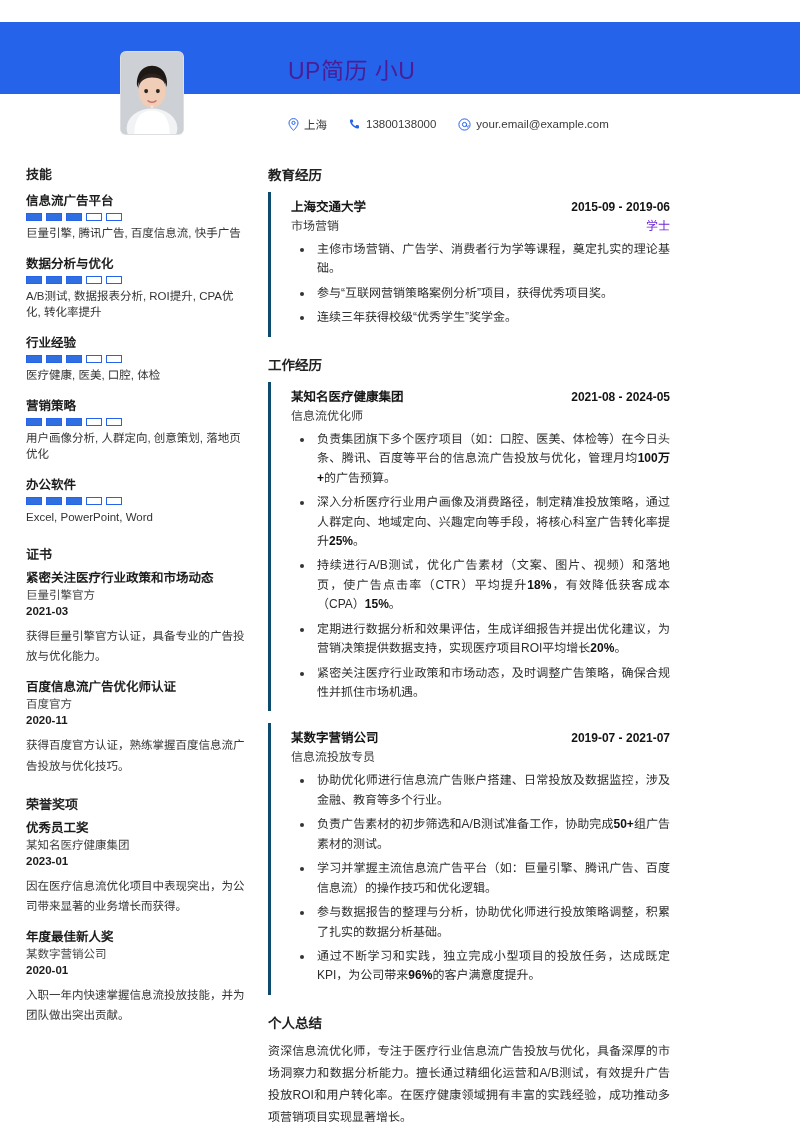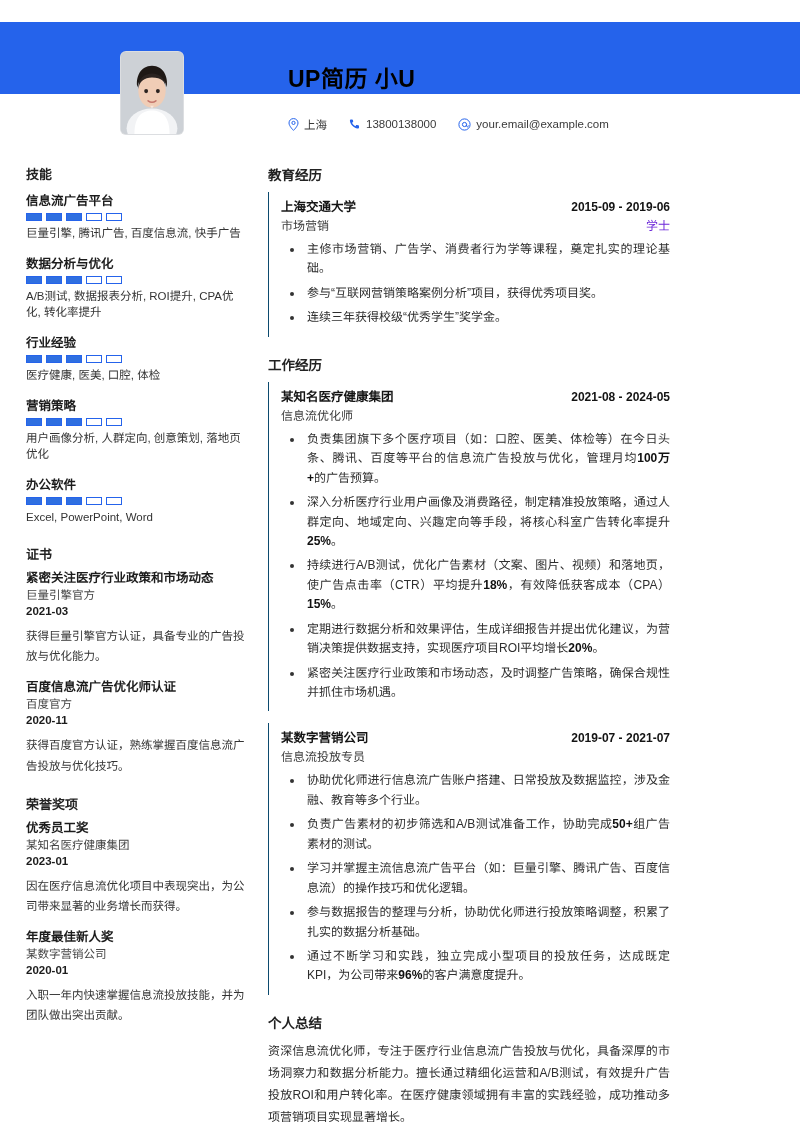--- a/index.html
+++ b/index.html
@@ -28,24 +28,24 @@
     width: 64px; height: 84px;
     border-radius: 6px;
     overflow: hidden;
     background: #c9ccd1;
     border: 1px solid rgba(255,255,255,0.35);
     z-index: 5;
   }
   .photo svg { display: block; width: 100%; height: 100%; }
   .banner-title {
     position: absolute;
-    left: 288px; top: 60px;
+    left: 288px; top: 52px;
     font-size: 23px;
-    font-weight: bold;
-    color: #000000;
+    font-weight: normal;
+    color: #4c1d95;
     letter-spacing: 0.5px;
     z-index: 6;
   }
   .contact-row {
     position: absolute;
     left: 288px; top: 116px;
     display: flex;
     gap: 22px;
     font-size: 11.5px;
     color: #3a3a3a;
@@ -93,22 +93,22 @@
   }
 
   
   .main-section { margin-bottom: 17px; }
   .main-section-title {
     font-size: 13.5px; font-weight: bold; color: #222;
     margin-bottom: 8px;
   }
   .exp {
     position: relative;
-    border-left: 1px solid #0c4a6e;
-    padding-left: 12px;
+    border-left: 3px solid #0c4a6e;
+    padding-left: 20px;
     padding-bottom: 4px;
     margin-bottom: 12px;
   }
   .exp-head {
     display: flex; justify-content: space-between; align-items: baseline;
   }
   .exp-org { font-size: 12.5px; font-weight: bold; color: #141414; }
   .exp-date { font-size: 12px; font-weight: bold; color: #141414; white-space: nowrap; margin-top: 8px; }
   .exp-sub {
     display: flex; justify-content: space-between; align-items: center;

